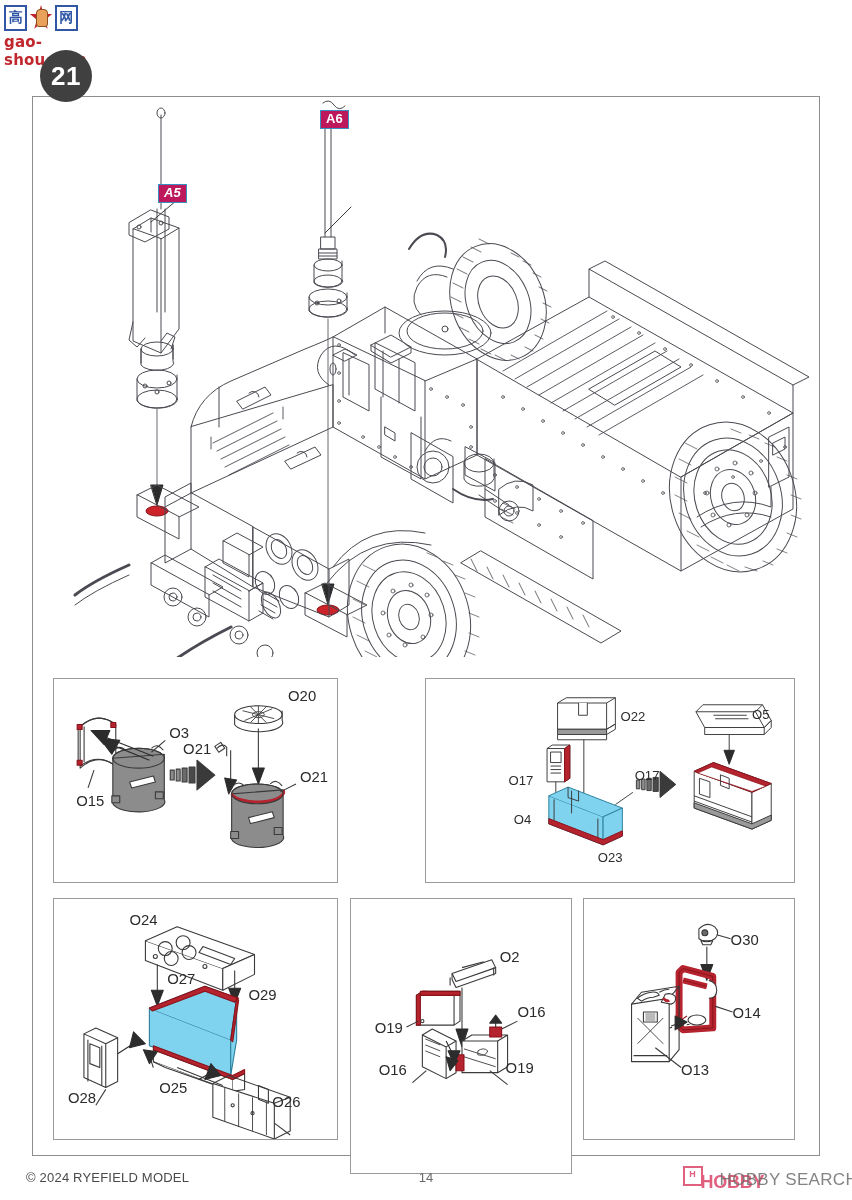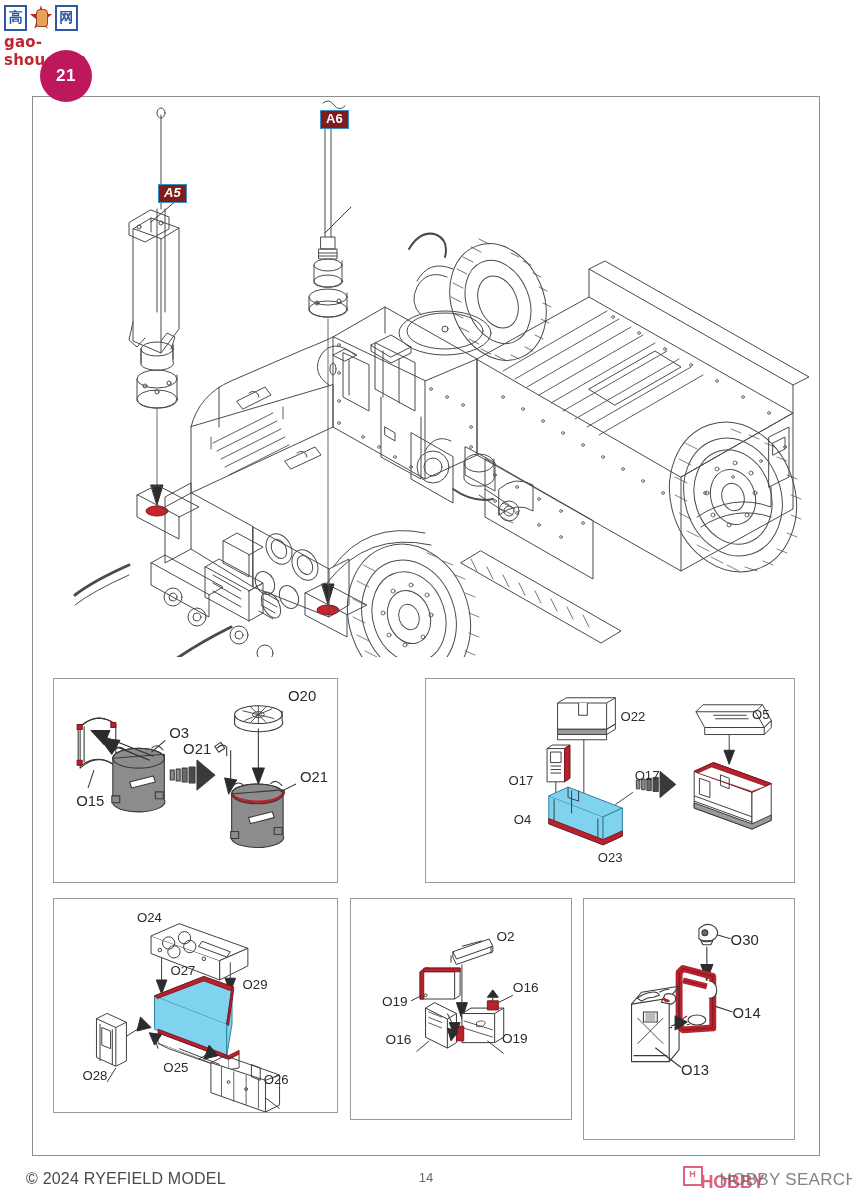--- a/index.html
+++ b/index.html
@@ -19,44 +19,44 @@
       background:#e8a05a;border-radius:4px 4px 3px 3px;border:1px solid #8a4f1d;}
   .wm-logo .url{color:#c0262c;font-size:15px;font-weight:700;letter-spacing:.2px;
       font-family:"DejaVu Sans",sans-serif;margin-top:1px;}
 
   
   .page-frame{position:absolute;left:32px;top:96px;width:788px;height:1060px;
        border:1px solid #8d8d8d;box-sizing:border-box;background:#fff;}
 
   
   .step-badge{position:absolute;left:40px;top:50px;width:52px;height:52px;border-radius:50%;
-       background:#be185d;color:#fff;display:flex;align-items:center;justify-content:center;
-       font-size:17px;font-weight:700;letter-spacing:.5px;}
+       background:#404040;color:#fff;display:flex;align-items:center;justify-content:center;
+       font-size:26px;font-weight:700;letter-spacing:.5px;}
 
   
-  .tag{position:absolute;background:#7f1d1d;color:#fff;font-size:13px;font-weight:700;
+  .tag{position:absolute;background:#be185d;color:#fff;font-size:13px;font-weight:700;
        padding:1px 5px;border:1px solid #3b8fc0;line-height:1.15;}
 
   
   .hero{position:absolute;left:33px;top:97px;width:786px;height:560px;}
   .hero svg{display:block;width:100%;height:100%;}
 
   
   .panel{position:absolute;border:1px solid #9a9a9a;box-sizing:border-box;background:#fff;}
   .panel svg{display:block;width:100%;height:100%;}
 
   .p1{left:53px;top:678px;width:285px;height:205px;}
   .p2{left:425px;top:678px;width:370px;height:205px;padding-left:44px;}
-  .p3{left:53px;top:898px;width:285px;height:215px;}
-  .p4{left:350px;top:898px;width:222px;height:222px;}
+  .p3{left:53px;top:898px;width:285px;height:242px;}
+  .p4{left:350px;top:898px;width:222px;height:276px;}
   .p5{left:583px;top:898px;width:212px;height:242px;}
 
   
   .footer{position:absolute;left:0;top:1166px;width:852px;height:34px;}
-  .copyright{position:absolute;left:26px;top:4px;font-size:16px;color:#4a4a4a;
+  .copyright{position:absolute;left:26px;top:4px;font-size:13px;color:#4a4a4a;
       letter-spacing:.2px;}
   .pageno{position:absolute;left:0;top:4px;width:852px;text-align:center;
       font-size:13px;color:#6a6a6a;}
   .hs-wm{position:absolute;right:8px;top:0px;display:flex;align-items:center;gap:3px;}
   .hs-wm .hs-mark{width:16px;height:16px;border:2px solid #e0607e;color:#e0607e;
       font-size:9px;line-height:12px;text-align:center;font-weight:700;}
   .hs-wm .hs-red{color:#e0607e;font-size:18px;font-weight:700;letter-spacing:-.3px;
       position:absolute;left:18px;top:6px;white-space:nowrap;}
   .hs-wm .hs-gray{color:#6e6e6e;font-size:17px;font-weight:400;letter-spacing:.3px;
       position:relative;left:14px;top:4px;white-space:nowrap;opacity:.85;}

